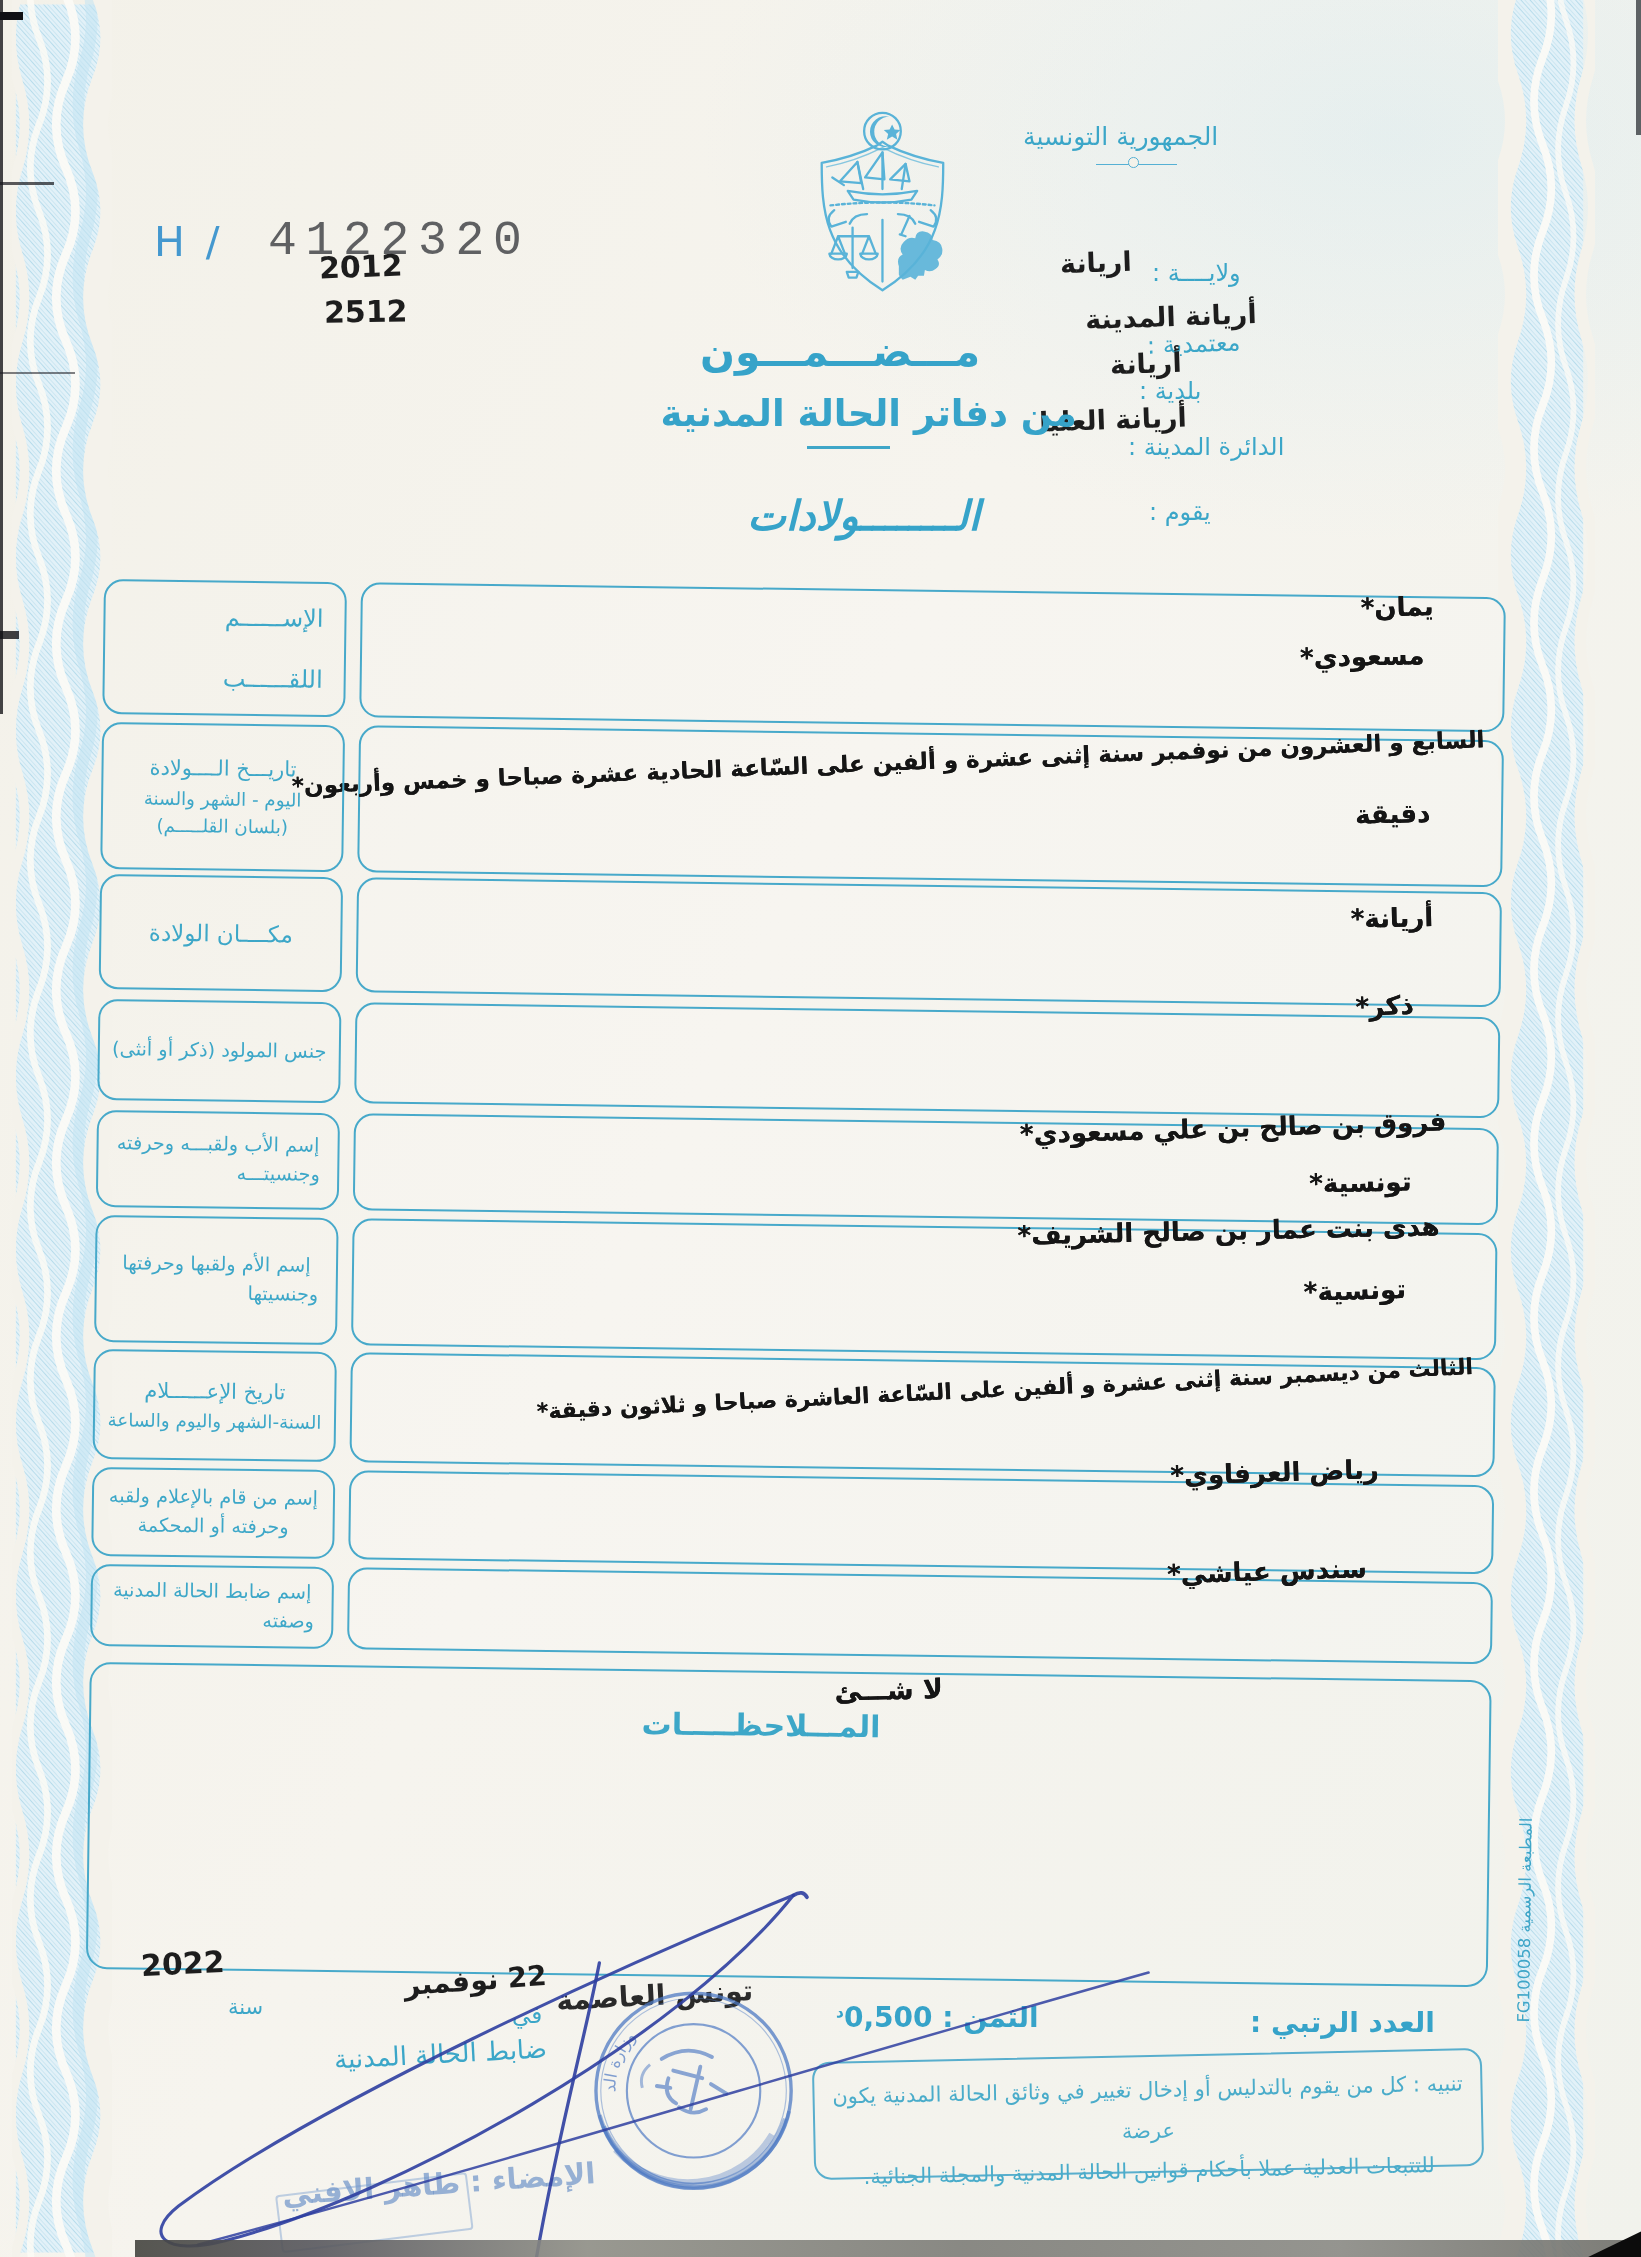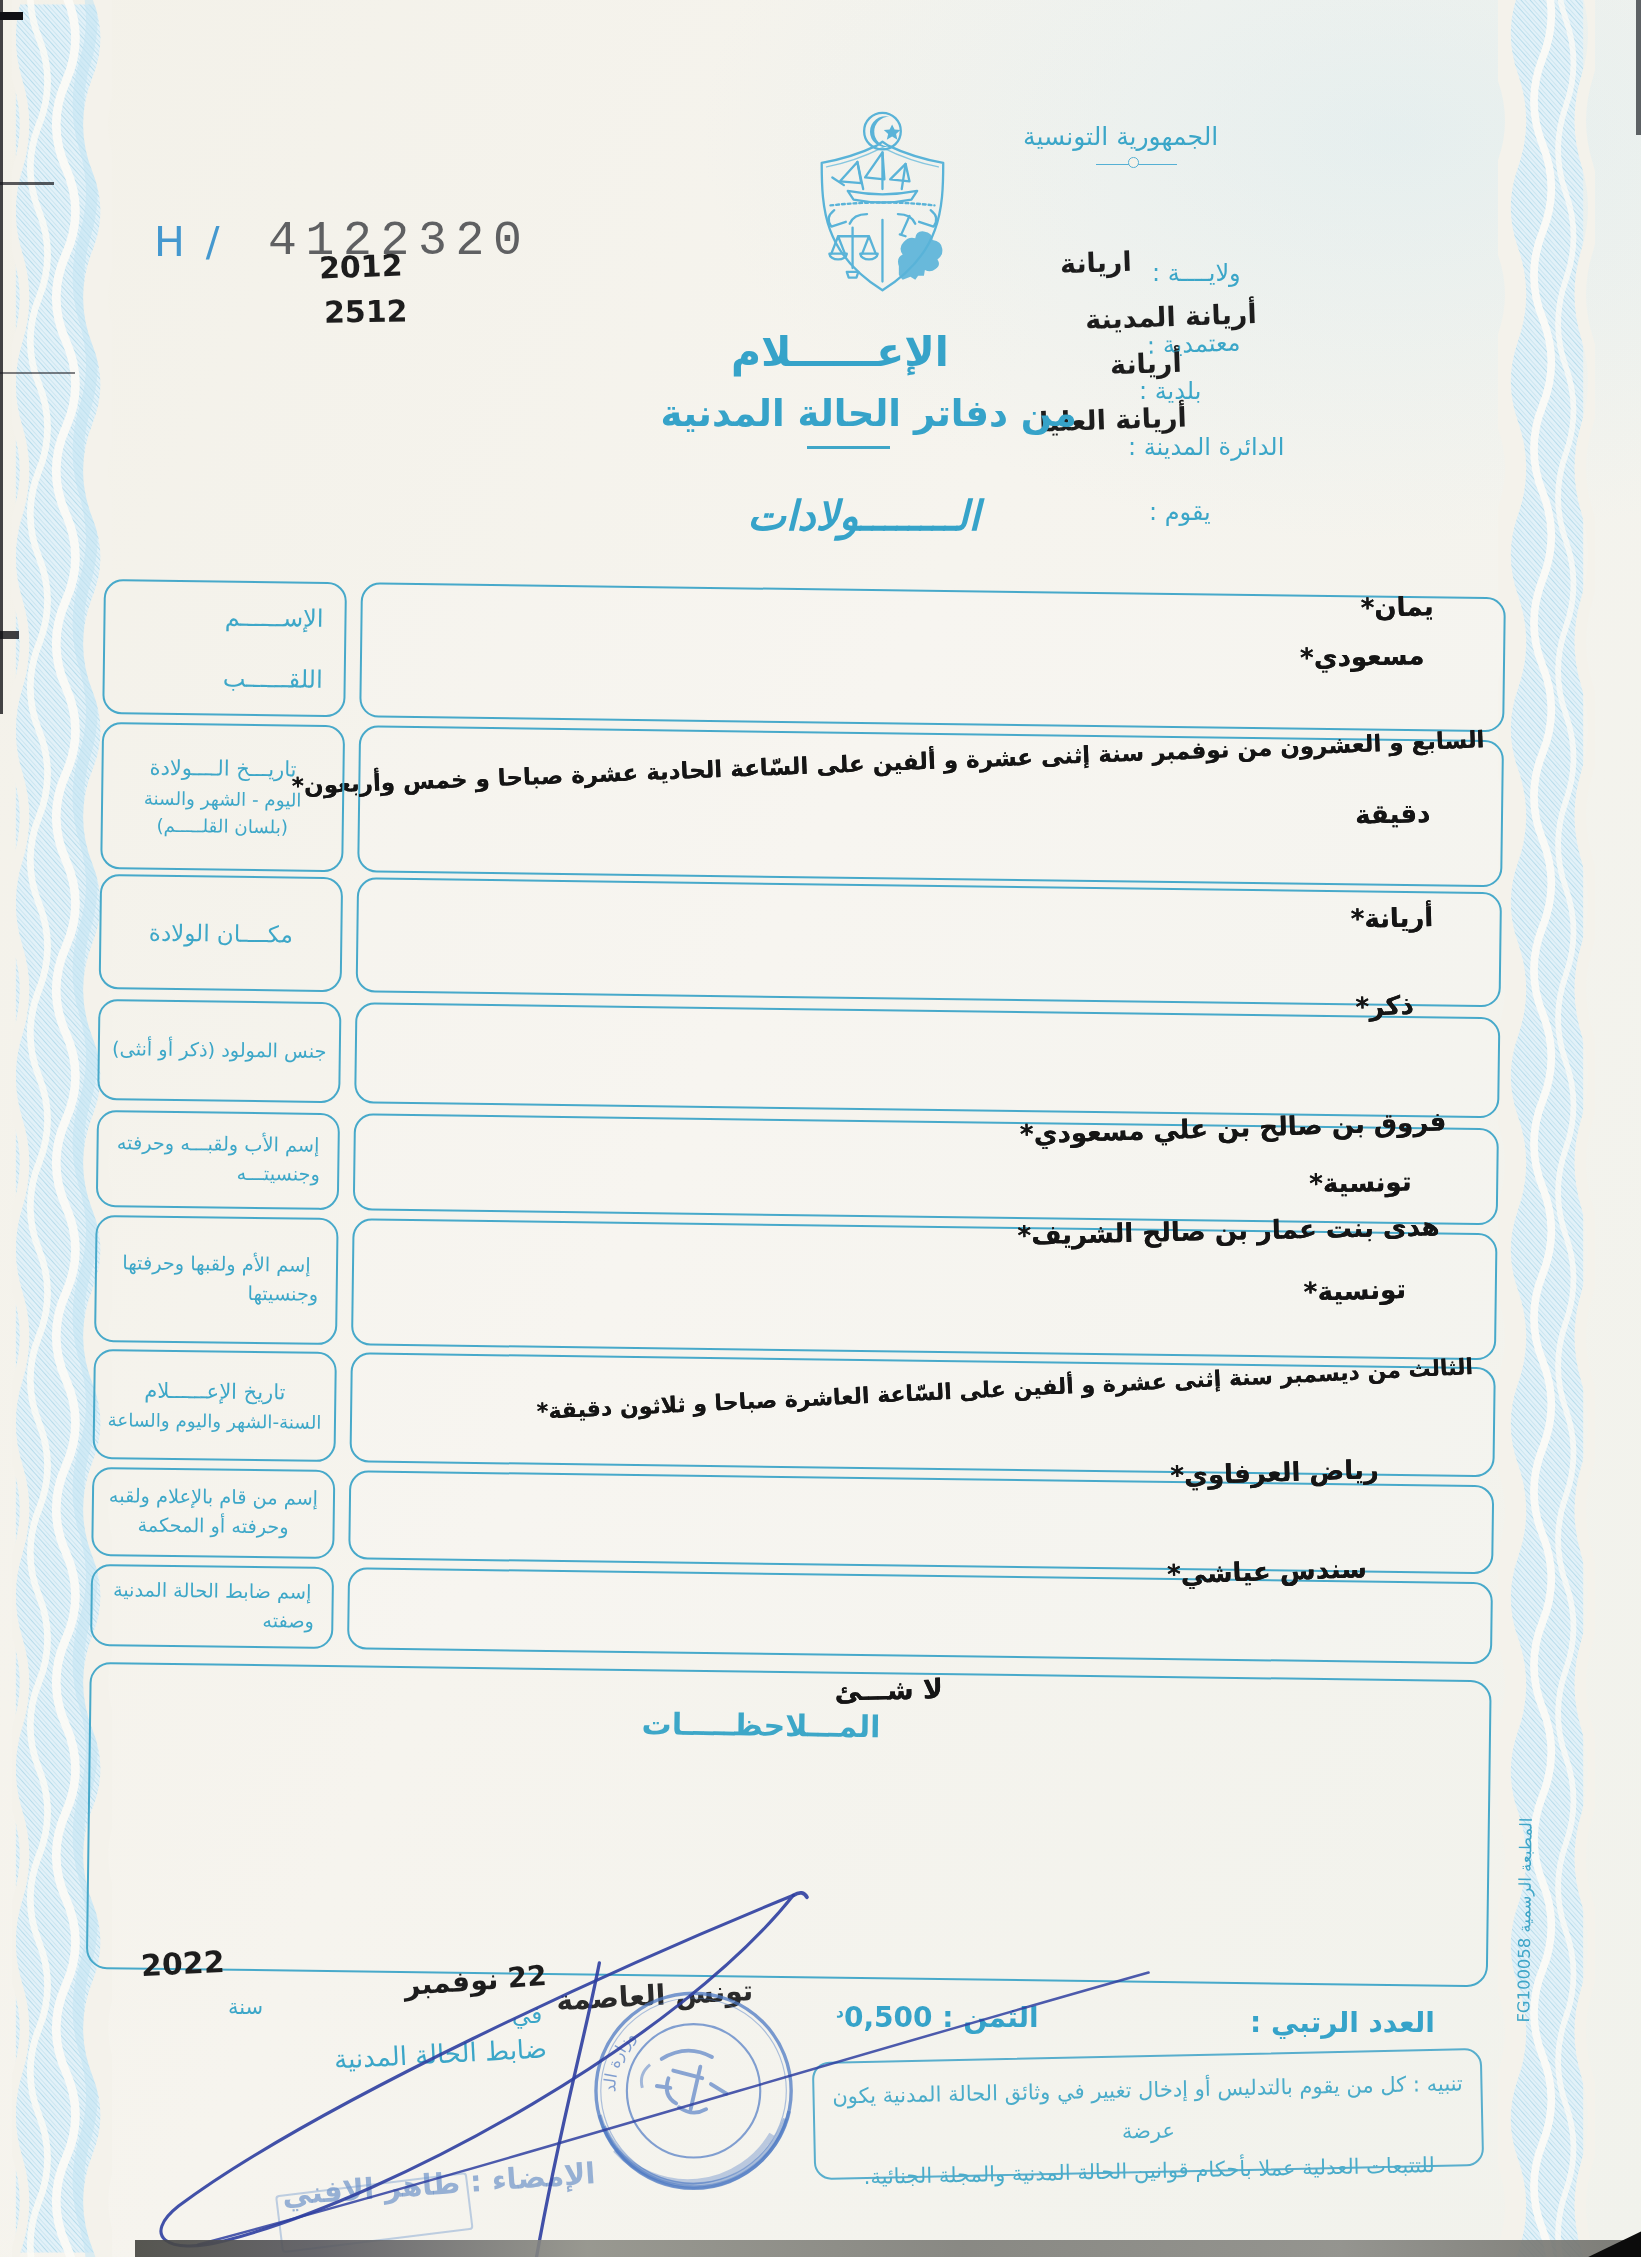--- a/index.html
+++ b/index.html
@@ -110,21 +110,21 @@
   <span class="abs t" style="left:1152px;top:259px;font-size:24px;">ولايــــة :</span>
   <span class="abs blk" style="left:1060px;top:247px;font-size:27px;transform:rotate(-2deg);">اريانة</span>
   <span class="abs t" style="left:1147px;top:330px;font-size:24px;transform:rotate(-2deg);">معتمدية :</span>
   <span class="abs blk" style="left:1085px;top:301px;font-size:27px;transform:rotate(-2deg);">أريانة المدينة</span>
   <span class="abs t" style="left:1139px;top:377px;font-size:24px;">بلدية :</span>
   <span class="abs blk" style="left:1110px;top:348px;font-size:27px;transform:rotate(-2deg);">أريانة</span>
   <span class="abs t" style="left:1128px;top:433px;font-size:24px;">الدائرة المدينة :</span>
   <span class="abs blk" style="left:1039px;top:404px;font-size:27px;transform:rotate(-2deg);">أريانة العليا</span>
   <span class="abs t" style="left:1149px;top:498px;font-size:24px;">يقوم :</span>
 
-  <div class="abs tb" style="left:676px;top:328px;width:328px;text-align:center;font-size:41px;">الإعــــــلام</div>
+  <div class="abs tb" style="left:676px;top:328px;width:328px;text-align:center;font-size:41px;">مـــضـــمـــون</div>
   <div class="abs tb" style="left:594px;top:392px;width:483px;text-align:right;font-size:37px;">من دفاتر الحالة المدنية</div>
   <div class="abs" style="left:807px;top:446px;width:83px;height:2.9px;background:#3fa6c8;"></div>
   <div class="abs tb" style="left:710px;top:492px;width:270px;text-align:right;font-size:41px;font-style:italic;">الــــــــولادات</div>
 
   <div class="form">
 
     <div class="row r1">
       <div class="vb">
         <span class="v" style="right:70px;top:-5.8px;transform:rotate(-2deg);">يمان*</span>
         <span class="v" style="right:79px;top:44px;transform:rotate(-2deg);">مسعودي*</span>

